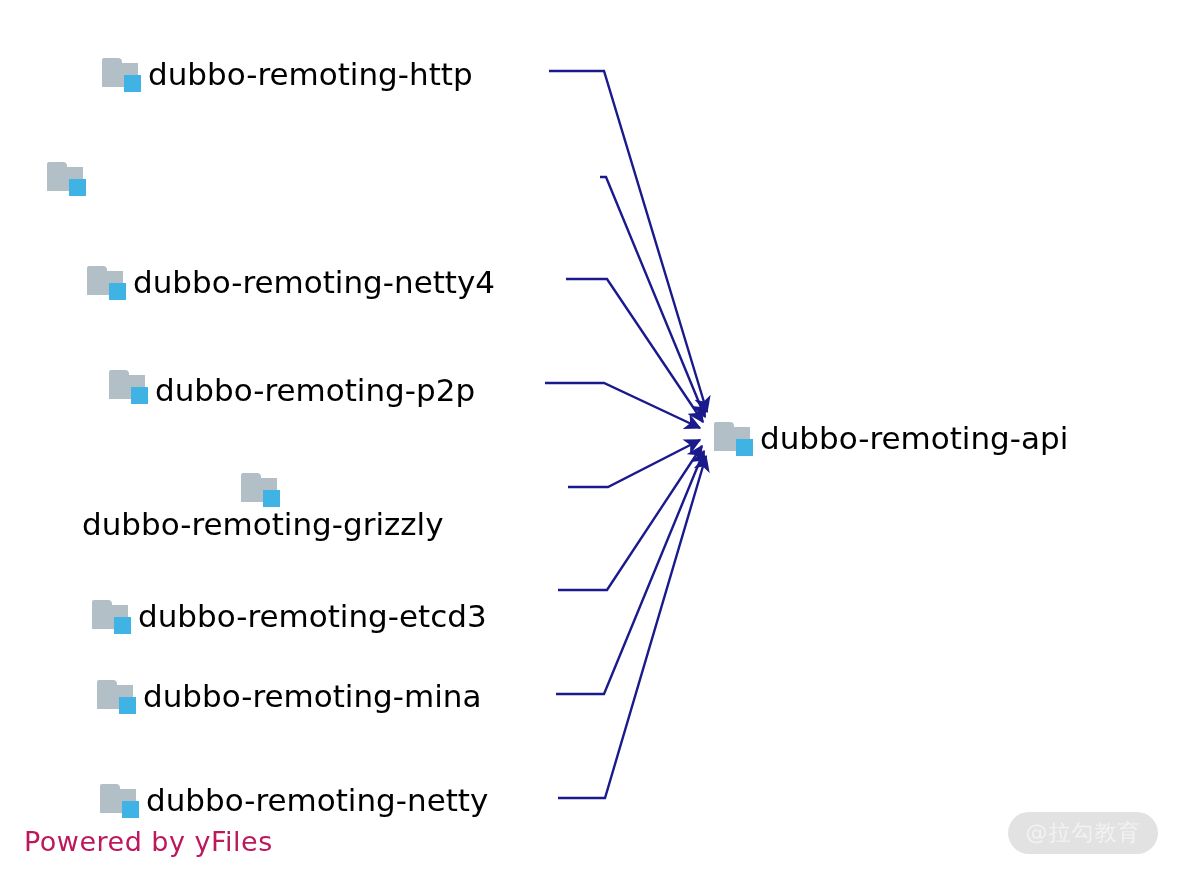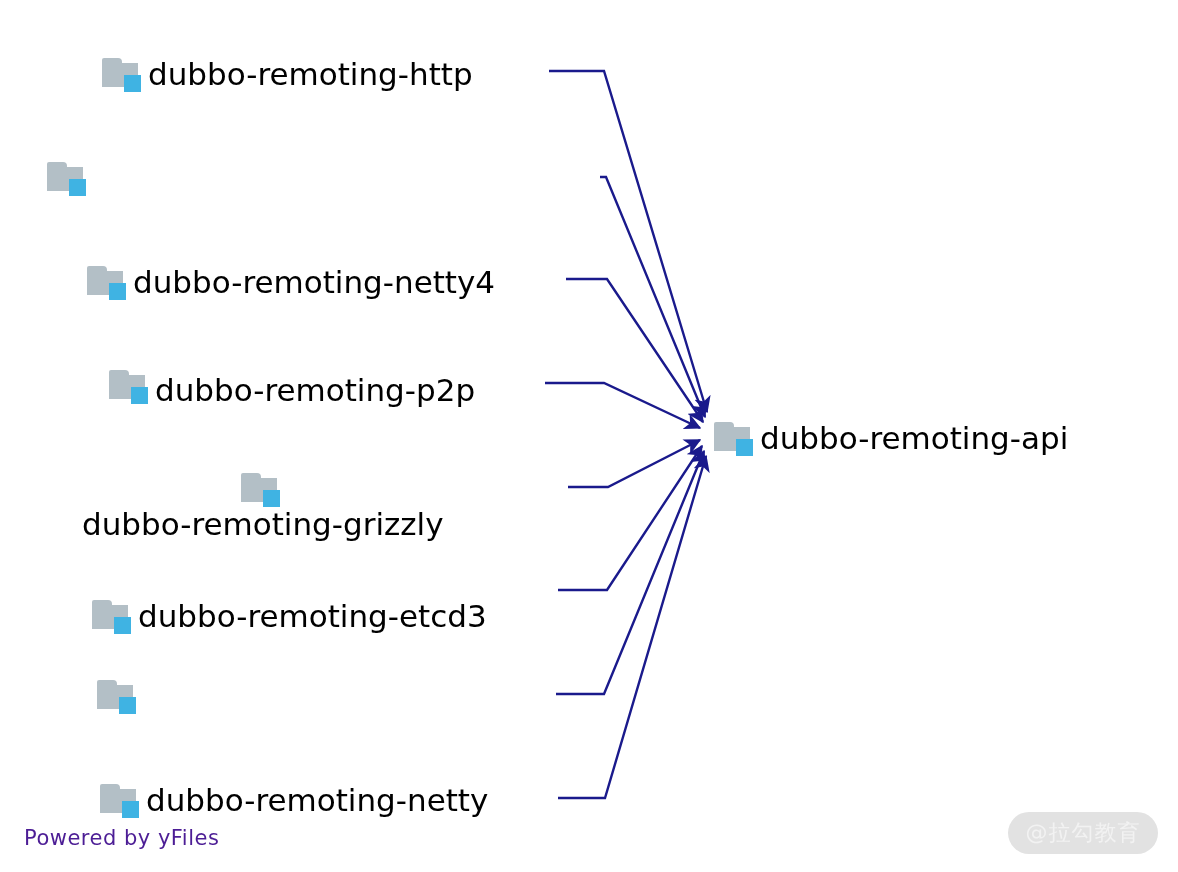--- a/index.html
+++ b/index.html
@@ -69,22 +69,22 @@
     letter-spacing: 0px;
     line-height: 1;
   }
   .node-label.target {
     color: #000000;
   }
   #watermark-yfiles {
     position: absolute;
     left: 24px;
     top: 826px;
-    font-size: 21px;
-    color: #4c1d95;
+    font-size: 27px;
+    color: #be185d;
     letter-spacing: 0.5px;
     font-family: "DejaVu Sans", "Liberation Sans", sans-serif;
   }
   #watermark-badge {
     position: absolute;
     left: 1008px;
     top: 812px;
     width: 150px;
     height: 42px;
     background: #e2e2e2;
@@ -175,20 +175,21 @@
     </span>
     <span class="node-label">dubbo-remoting-etcd3</span>
   </div>
 
   <div class="graph-node" style="left:95px; top:676px;">
     <span class="node-icon">
       <span class="folder-back"></span>
         <span class="folder-body"></span>
         <span class="folder-sq"></span>
     </span>
+    <span class="node-label">dubbo-remoting-mina</span>
   </div>
 
   <div class="graph-node" style="left:98px; top:780px;">
     <span class="node-icon">
       <span class="folder-back"></span>
         <span class="folder-body"></span>
         <span class="folder-sq"></span>
     </span>
     <span class="node-label">dubbo-remoting-netty</span>
   </div>

